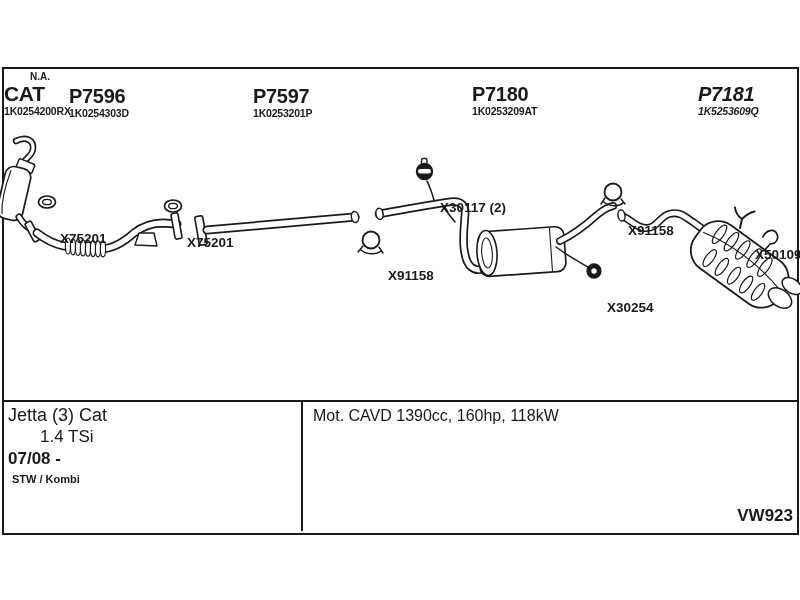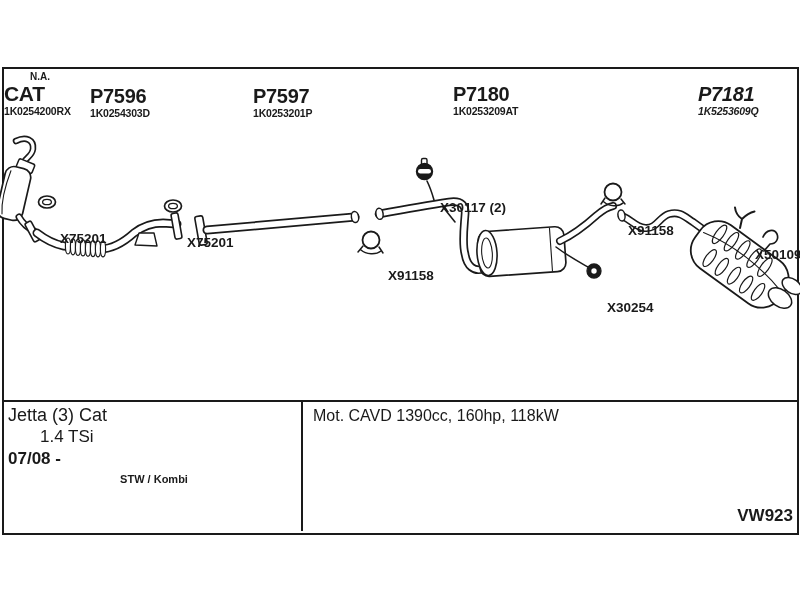--- a/index.html
+++ b/index.html
@@ -18,21 +18,21 @@
   svg{position:absolute;left:0;top:0;}
   .hdr{position:absolute;line-height:1;}
   .hdr .flag{font-size:10px;font-weight:700;margin-left:26px;margin-bottom:1px;}
   .hdr .title{font-size:20px;font-weight:700;letter-spacing:-.3px;}
   .hdr .title.big{font-size:21px;}
   .hdr .pnum{font-size:10.5px;font-weight:600;letter-spacing:-.2px;margin-top:2px;}
   .plabel{position:absolute;font-size:13.5px;font-weight:700;white-space:nowrap;margin-top:36px;}
   .veh-model{font-size:18px;font-weight:400;line-height:22px;}
   .veh-engine{font-size:17px;font-weight:400;line-height:22px;margin-left:32px;}
   .veh-date{font-size:17px;font-weight:700;line-height:22px;}
-  .veh-body{font-size:11px;font-weight:700;margin-top:3px;margin-left:4px;text-align:center;}
+  .veh-body{font-size:11px;font-weight:700;margin-top:3px;margin-left:4px;}
   .mot{position:absolute;left:313px;top:407px;font-size:16px;font-weight:400;}
   .code{position:absolute;right:7px;top:506px;font-size:17px;font-weight:700;}
 </style>
 </head>
 <body>
 
 <div id="screen">
 
   <div id="frame"></div>
 
@@ -153,29 +153,29 @@
         <path stroke-width="2" d="M740,228 L742,219 M742,219 C737.5,216 735.5,212 735,207.5 M742,219 C746,215 750,212.5 754.5,211.5"></path>
       </g>
     </g>
   </svg>
 
   <div class="hdr" style="left:4px;top:72px;">
     <div class="flag">N.A.</div>
     <div class="title big">CAT</div>
     <div class="pnum">1K0254200RX</div>
   </div>
-  <div class="hdr" style="left:90px;top:86px;">
+  <div class="hdr" style="left:69px;top:86px;">
     <div class="title">P7596</div>
     <div class="pnum">1K0254303D</div>
   </div>
   <div class="hdr" style="left:253px;top:86px;">
     <div class="title">P7597</div>
     <div class="pnum">1K0253201P</div>
   </div>
-  <div class="hdr" style="left:453px;top:84px;">
+  <div class="hdr" style="left:472px;top:84px;">
     <div class="title">P7180</div>
     <div class="pnum">1K0253209AT</div>
   </div>
   <div class="hdr" style="left:698px;top:84px;font-style:italic;">
     <div class="title">P7181</div>
     <div class="pnum">1K5253609Q</div>
   </div>
 
   <div class="plabel" style="left:60px;top:195px;">X75201</div>
   <div class="plabel" style="left:187px;top:199px;">X75201</div>

